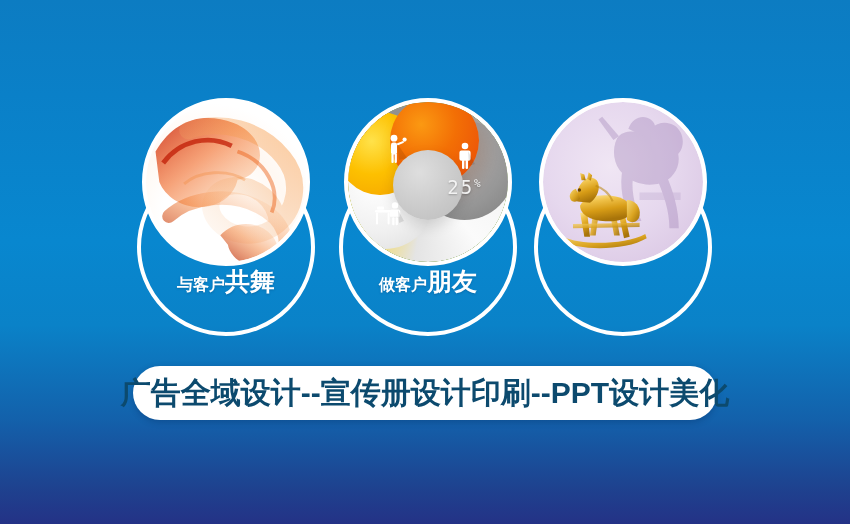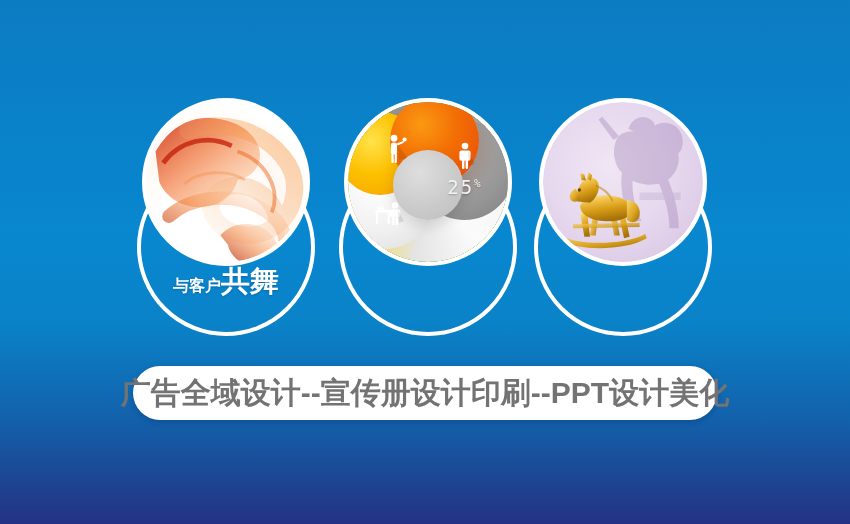--- a/index.html
+++ b/index.html
@@ -44,21 +44,21 @@
 
   
   .caption{
     position:absolute;left:0;top:168px;width:178px;
     text-align:center;color:#ffffff;
     font-size:23px;line-height:30px;font-weight:700;
     letter-spacing:0px;white-space:nowrap;
     text-shadow:0 1px 2px rgba(0,60,110,.35);
   }
   .caption .lead{font-weight:600;font-size:16px;}
-  .caption .accent{font-weight:900;font-size:29px;}
+  .caption .accent{font-weight:900;font-size:25px;}
 
   
   .art-swirl{background:
       radial-gradient(circle at 38% 72%, #ffffff 0%, #ffffff 30%, #fff8f2 52%, #ffffff 75%),
       #ffffff;}
   .art-swirl svg{position:absolute;inset:0;width:100%;height:100%;}
 
   
   .art-donut{background:#4d7c0f;}
   .donut-wrap{position:absolute;inset:0;}
@@ -115,21 +115,21 @@
   .horse{position:absolute;left:8%;top:42%;width:62%;height:52%;}
 
   
   .banner{
     position:absolute;left:133px;top:366px;width:584px;height:54px;
     background:#ffffff;border-radius:27px;
     display:flex;align-items:center;justify-content:center;
     box-shadow:0 2px 6px rgba(0,30,80,.28);
   }
   .banner .txt{
-    color:#737373;font-size:30px;font-weight:900;letter-spacing:0px;
+    color:#0c4a6e;font-size:30px;font-weight:900;letter-spacing:0px;
     white-space:nowrap;line-height:1;
   }
 </style>
 </head>
 <body>
 
 <div id="poster">
 
   <div class="cluster">
 
@@ -221,20 +221,23 @@
                   <rect x="21.6" y="16.2" width="2.3" height="8" rx="1"></rect>
                   <rect x="11.6" y="9.2" width="7.2" height="2" rx="1"></rect>
                 </g>
                 <path d="M24 9 L30 20 L25 22 Z" fill="#000" opacity=".10"></path>
               </svg>
             </div>
 
             <div class="pct"><span>25</span><small>%</small></div>
           </div>
         </div>
+      </div>
+      <div class="caption">
+        <span class="lead">做客户</span><span class="accent">朋友</span>
       </div>
     </div>
 
     <div class="card c3">
       <div class="ring"></div>
       <div class="bubble">
         <div class="art art-horse">
 
           <svg class="shadowfig" viewBox="0 0 120 140" preserveAspectRatio="none" aria-hidden="true">
             <g fill="#8e6ea8">

